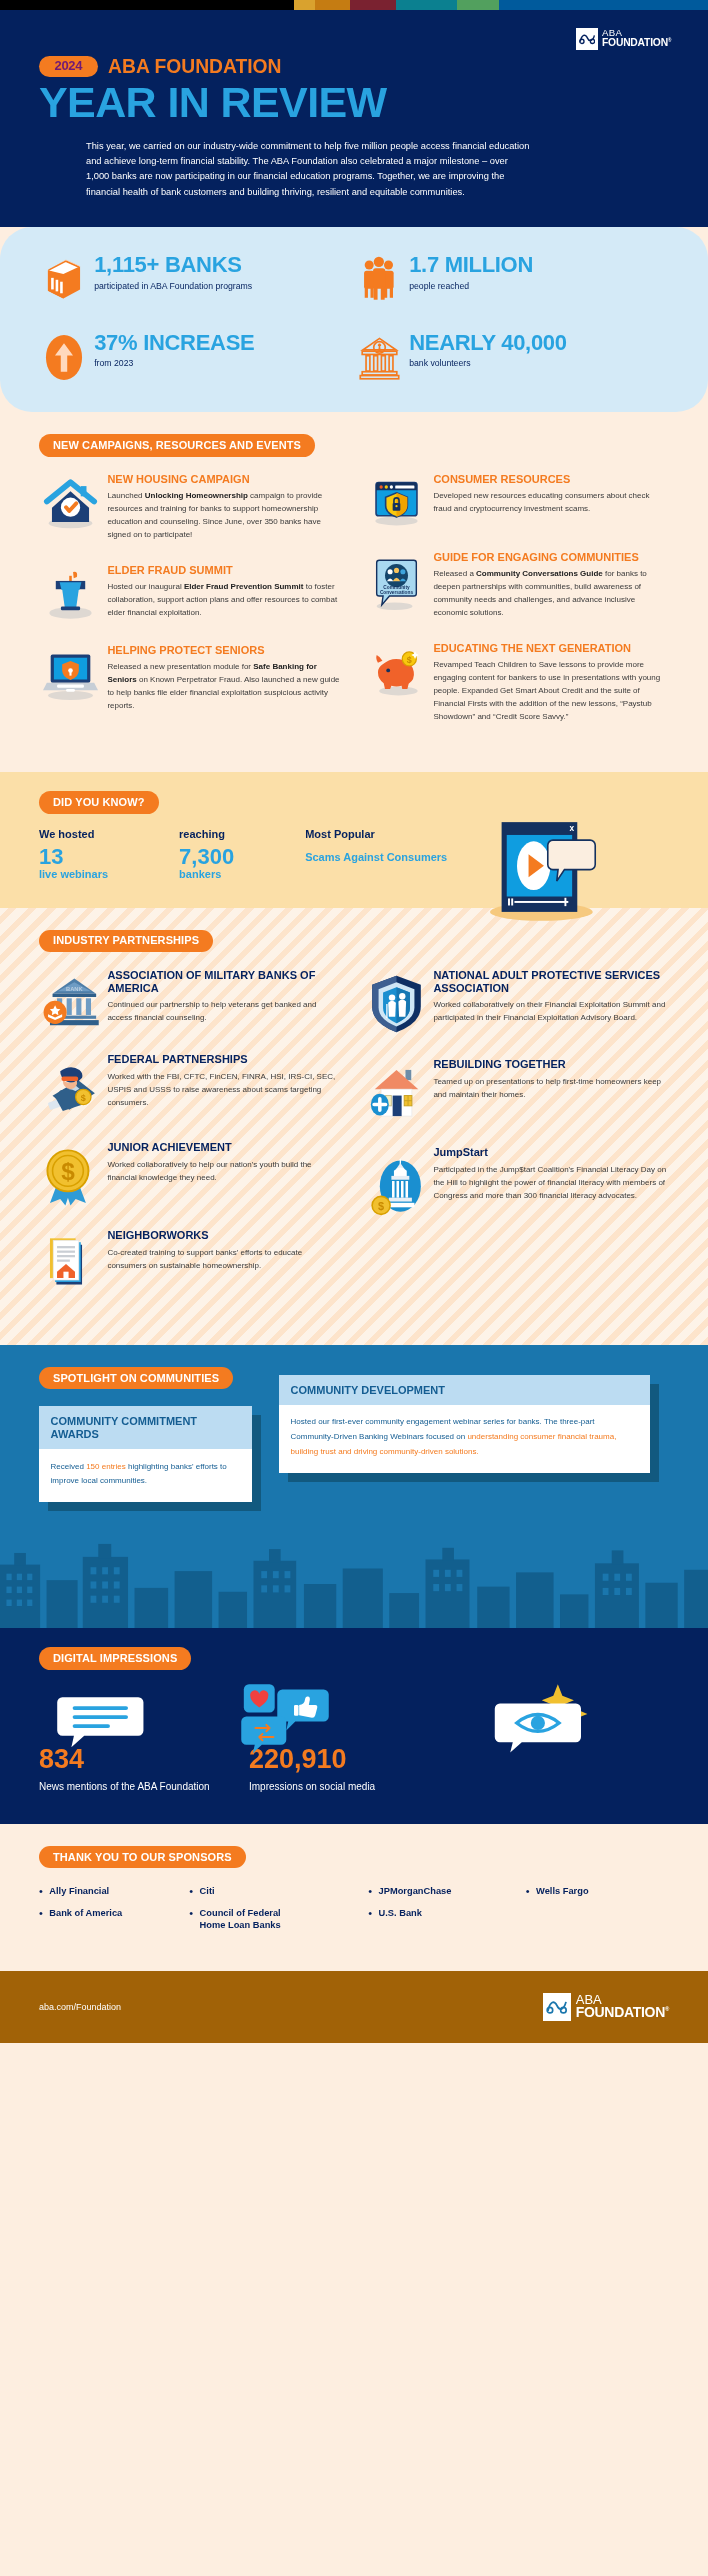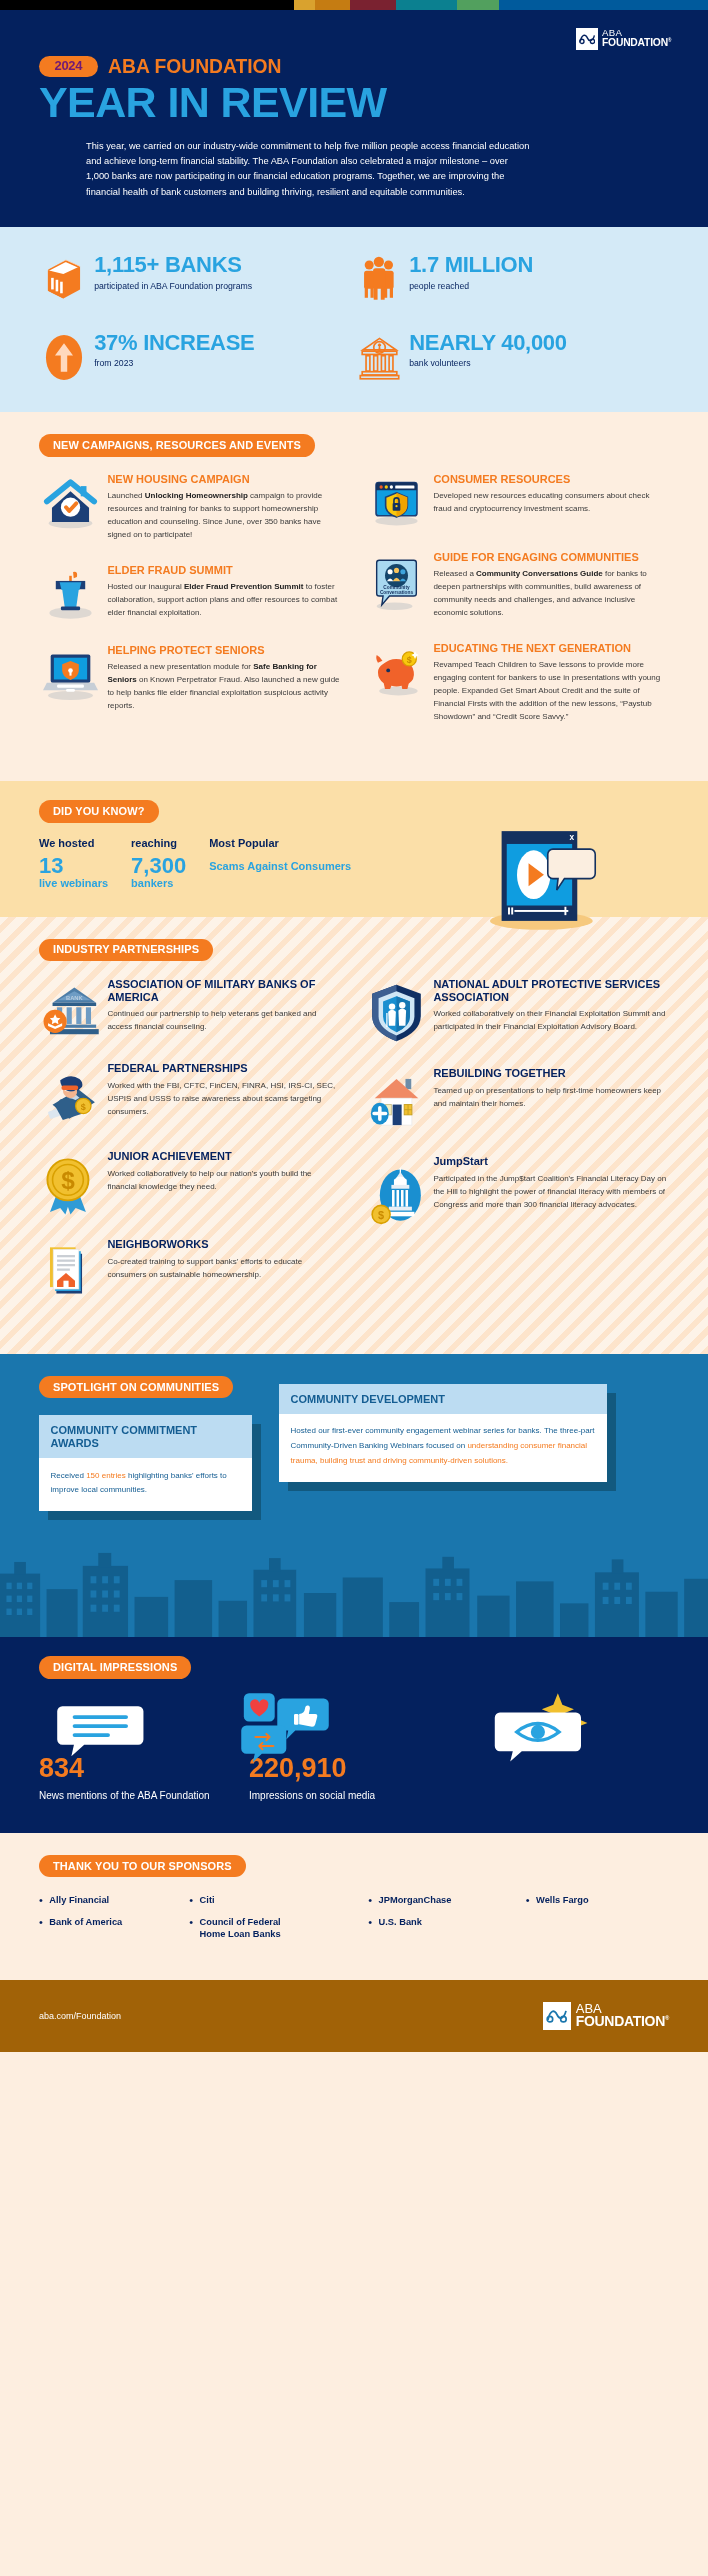--- a/index.html
+++ b/index.html
@@ -38,48 +38,48 @@
     color:#29a3e0; font-weight:bold; font-size:43px; letter-spacing:-0.6px;
     margin-top:2px; line-height:1.05;
   }
   .hero-para {
     color:#ffffff; font-size:9.3px; line-height:1.65; margin-top:14px;
     max-width:444px;
     margin-left:47px;
   }
 
   
-  .stats { background:#d4eaf7; padding:26px 39px 30px 39px; }
+  .stats { background:#d4eaf7; padding:26px 39px 30px 39px;border-radius:32px; }
   .stats-grid { display:grid; grid-template-columns:1fr 1fr; row-gap:30px; }
   .stat { display:flex; align-items:flex-start; }
   .stat-ico { width:50px; flex:0 0 50px; display:flex; justify-content:center; padding-top:2.6px; }
   .stat-txt { padding-left:5.2px; }
   .stat-num { color:#29a3e0; font-weight:bold; font-size:22px; line-height:1.05; letter-spacing:-0.3px; }
   .stat-lbl { color:#04215e; font-size:8.7px; margin-top:4.5px; }
 
   
   .pill {
     display:inline-block; background:#f47b20; color:#fff; font-weight:bold;
     font-size:11px; border-radius:14px; padding:4.5px 14px 5.8px 14px; letter-spacing:0.1px;
   }
 
   
-  .campaigns { background:#fdeee0; padding:22px 39px 35px 39px; }
+  .campaigns { background:#fdeee0; padding:22px 39px 26px 39px; }
   .two-col { display:grid; grid-template-columns:1fr 1fr; column-gap:22px; margin-top:16.7px; }
   .col { display:flex; flex-direction:column; }
   .item { display:flex; align-items:flex-start; margin-bottom:22px; }
   .item-ico { flex:0 0 62px; width:62px; display:flex; justify-content:center; padding-top:3.9px; }
   .item-body { flex:1; padding-left:6.4px; }
   .item-h { color:#f47b20; font-weight:bold; font-size:11px; line-height:1.15; margin-bottom:4.5px; }
   .item-p { color:#3a3a3a; font-size:8px; line-height:1.62; }
   .item-p b { color:#222; font-weight:bold; }
 
   
   .dyk { background:#fbdfa8; padding:19.3px 39px 26px 39px; position:relative; }
-  .dyk-row { display:flex; align-items:flex-start; margin-top:14px; }
+  .dyk-row { display:flex; align-items:flex-start; margin-top:14px;gap:48px; }
   .dyk-cell { margin-right:23px; }
   .dyk-small { color:#04215e; font-weight:bold; font-size:11px; line-height:1.2; }
   .dyk-big { color:#29a3e0; font-weight:bold; font-size:22px; line-height:1.05; margin-top:3.9px; }
   .dyk-sub { color:#29a3e0; font-weight:bold; font-size:11px; line-height:1.25; }
   .dyk-pop { color:#29a3e0; font-weight:bold; font-size:11px; line-height:1.5; margin-top:7.7px; }
   .dyk-art { position:absolute; right:97px; top:45px; }
 
   
   .partners {
     padding:22px 39px 28px 39px;
@@ -586,21 +586,21 @@
 
     <div class="spot-wrap">
       <div class="card" style="width:213px;margin-right:27px;">
         <div class="card-shadow"></div>
         <div class="card-inner">
           <div class="card-head">COMMUNITY COMMITMENT AWARDS</div>
           <div class="card-body"><span>Received </span><span class="hl">150 entries</span><span> highlighting banks' efforts to improve local communities.</span></div>
         </div>
       </div>
 
-      <div class="card" style="width:328px;margin-top:-19.3px;">
+      <div class="card" style="width:371px;margin-top:-19.3px;">
         <div class="card-shadow"></div>
         <div class="card-inner">
           <div class="card-head">COMMUNITY DEVELOPMENT</div>
           <div class="card-body"><span>Hosted our first-ever community engagement webinar series for banks. The three-part Community-Driven Banking Webinars focused on </span><span class="hl">understanding consumer financial trauma, building trust and driving community-driven solutions.</span></div>
         </div>
       </div>
     </div>
 
     <svg class="skyline" viewBox="0 0 1100 150" preserveAspectRatio="none">
       <g fill="#125f8e">

